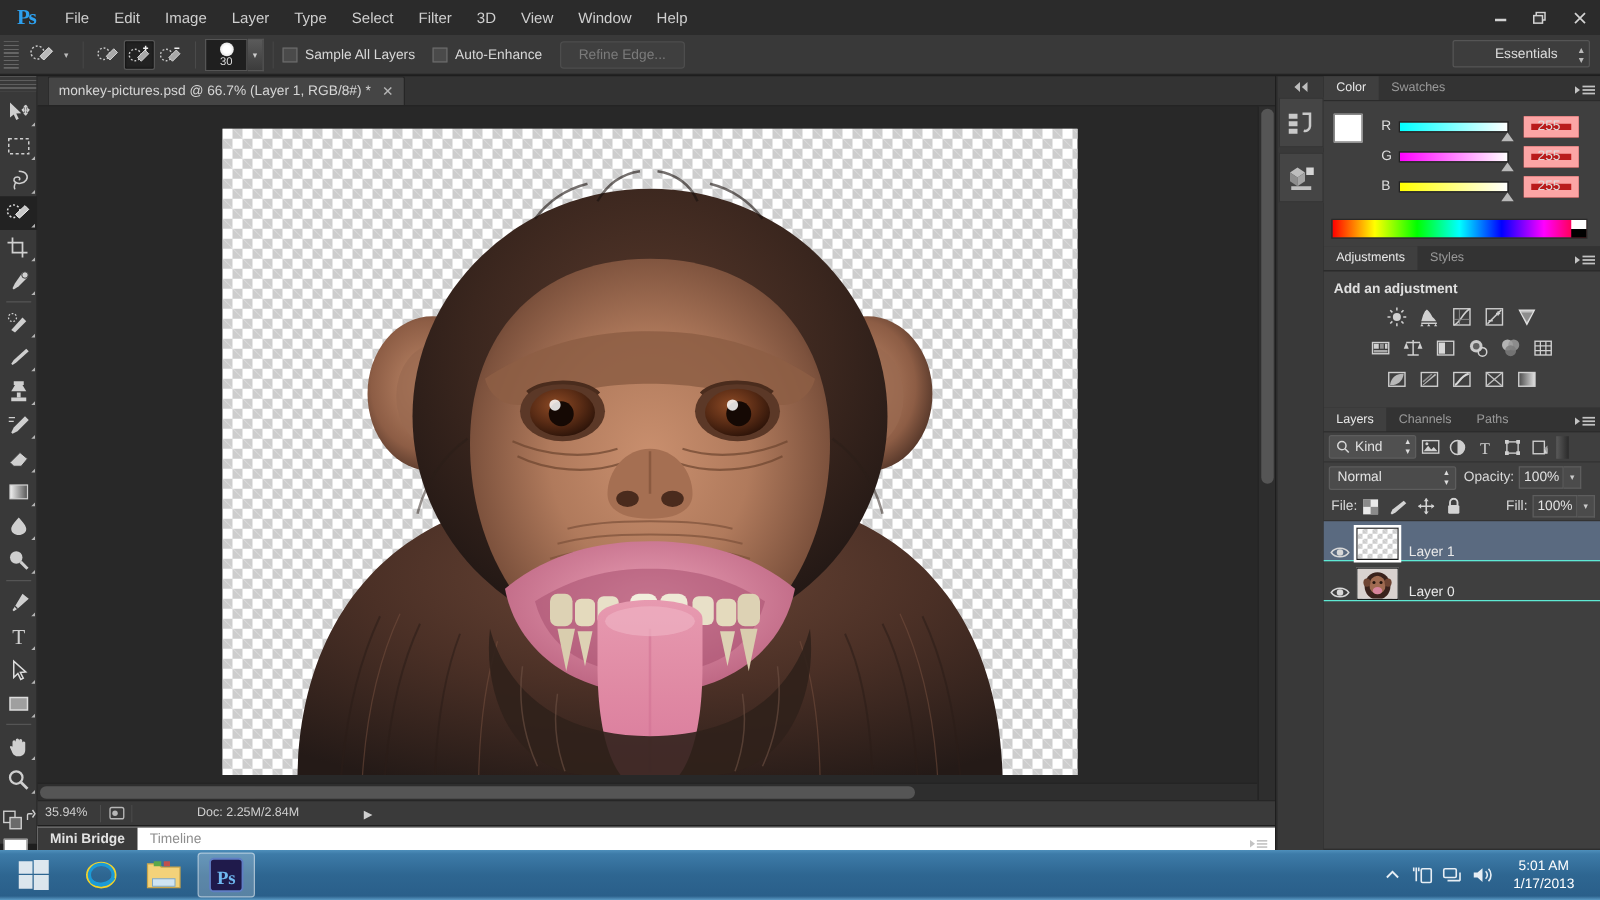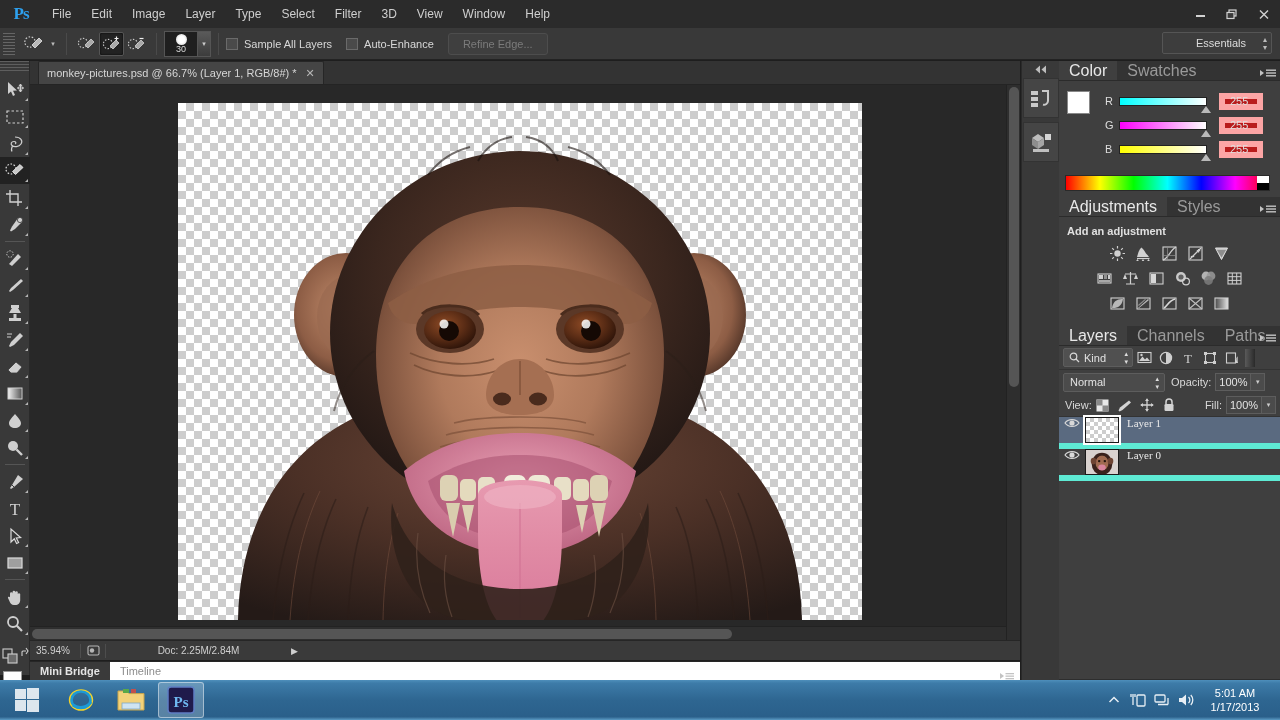--- a/index.html
+++ b/index.html
@@ -129,21 +129,21 @@
     justify-content:center; color:#bbb; font-size:9px; }
   .dm-btn { width:36px; height:40px; background:#454545; margin:1px auto 0;
     border:1px solid #333; display:flex; align-items:center;
     justify-content:center; }
 
   .dock { position:absolute; left:1059px; top:61px; width:221px; height:619px;
     background:#3a3a3a; }
 
   .panel-tabs { height:20px; background:#333; display:flex; align-items:stretch;
     position:relative; border-bottom:1px solid #2b2b2b; }
-  .ptab { padding:0 10px; font-size:16px; display:flex; align-items:center;
+  .ptab { padding:0 10px; font-size:10px; display:flex; align-items:center;
     color:#9a9a9a; }
   .ptab.active { background:#3f3f3f; color:#e8e8e8; }
   .pmenu { position:absolute; right:4px; top:4px; width:16px; height:12px; }
 
   
   .color-body { height:116px; background:#3f3f3f; position:relative;
     padding:8px 6px; }
   .csw { position:absolute; left:8px; top:10px; width:34px; height:34px; }
   .csw-f { position:absolute; left:0; top:0; width:23px; height:23px;
     background:#fff; border:1px solid #888; }
@@ -188,22 +188,22 @@
     align-items:center; padding-left:6px; position:relative; }
   .lbl2 { color:#d8d8d8; font-size:11px; margin-left:6px; }
   .numfield { width:36px; height:18px; background:#454545; border:1px solid #5d5d5d;
     color:#e2e2e2; font-size:11px; display:flex; align-items:center;
     justify-content:center; margin-left:4px; }
   .numdrop { width:14px; height:18px; background:#4b4b4b; border:1px solid #5d5d5d;
     border-left:none; display:flex; align-items:center; justify-content:center;
     color:#ccc; font-size:7px; }
   .lock-row { height:23px; display:flex; align-items:center; padding:0 4px;
     border-bottom:1px solid #333; }
-  .layer-row { height:32px; display:flex; align-items:flex-start;
-    border-bottom:6px solid #5eead4;font-family:Liberation Serif, serif; }
+  .layer-row { height:32px; display:flex; align-items:flex-end;
+    border-bottom:1px solid #5eead4; }
   .layer-row.selected { background:#5a6a80; }
   .eye { width:26px; display:flex; align-items:center; justify-content:center; }
   .lthumb { width:34px; height:26px; border:1px solid #1a1a1a; margin-right:8px;
     background-color:#fff;
     background-image:
       linear-gradient(45deg,#cdcdcd 25%,transparent 25%,transparent 75%,#cdcdcd 75%),
       linear-gradient(45deg,#cdcdcd 25%,transparent 25%,transparent 75%,#cdcdcd 75%);
     background-size:8px 8px; background-position:0 0,4px 4px;
     position:relative; overflow:hidden; }
   .lthumb.sel-out { outline:2px solid #fff; outline-offset:0px; }
@@ -964,21 +964,21 @@
         <div class="blend-sel">
           <span>Normal</span>
           <span style="position:absolute;right:5px;top:1px;color:#ddd;font-size:7px;line-height:8px;text-align:center">▴<br>▾</span>
         </div>
         <div class="lbl2">Opacity:</div>
         <div class="numfield">100%</div>
         <div class="numdrop">▾</div>
       </div>
 
       <div class="lock-row">
-        <div class="lbl2" style="margin-left:2px">View:</div>
+        <div class="lbl2" style="margin-left:2px">File:</div>
         <div class="fi">
           <svg width="13" height="13" viewBox="0 0 13 13">
             <rect x="0.5" y="0.5" width="12" height="12" fill="#e9e9e9"></rect>
             <rect x="0.5" y="0.5" width="6" height="6" fill="#8a8a8a"></rect>
             <rect x="6.5" y="6.5" width="6" height="6" fill="#8a8a8a"></rect>
           </svg>
         </div>
         <div class="fi">
           <svg width="15" height="13" viewBox="0 0 15 13">
             <path d="M12 1.5 L14 3.5 L5.5 11 L2.5 12.5 L1.5 11.5 L3 8.5 Z" fill="#d3d3d3"></path>

